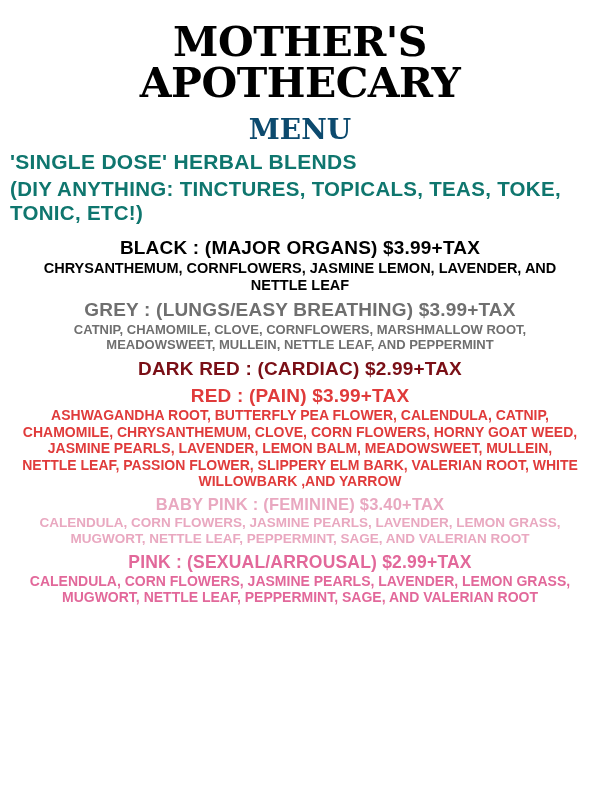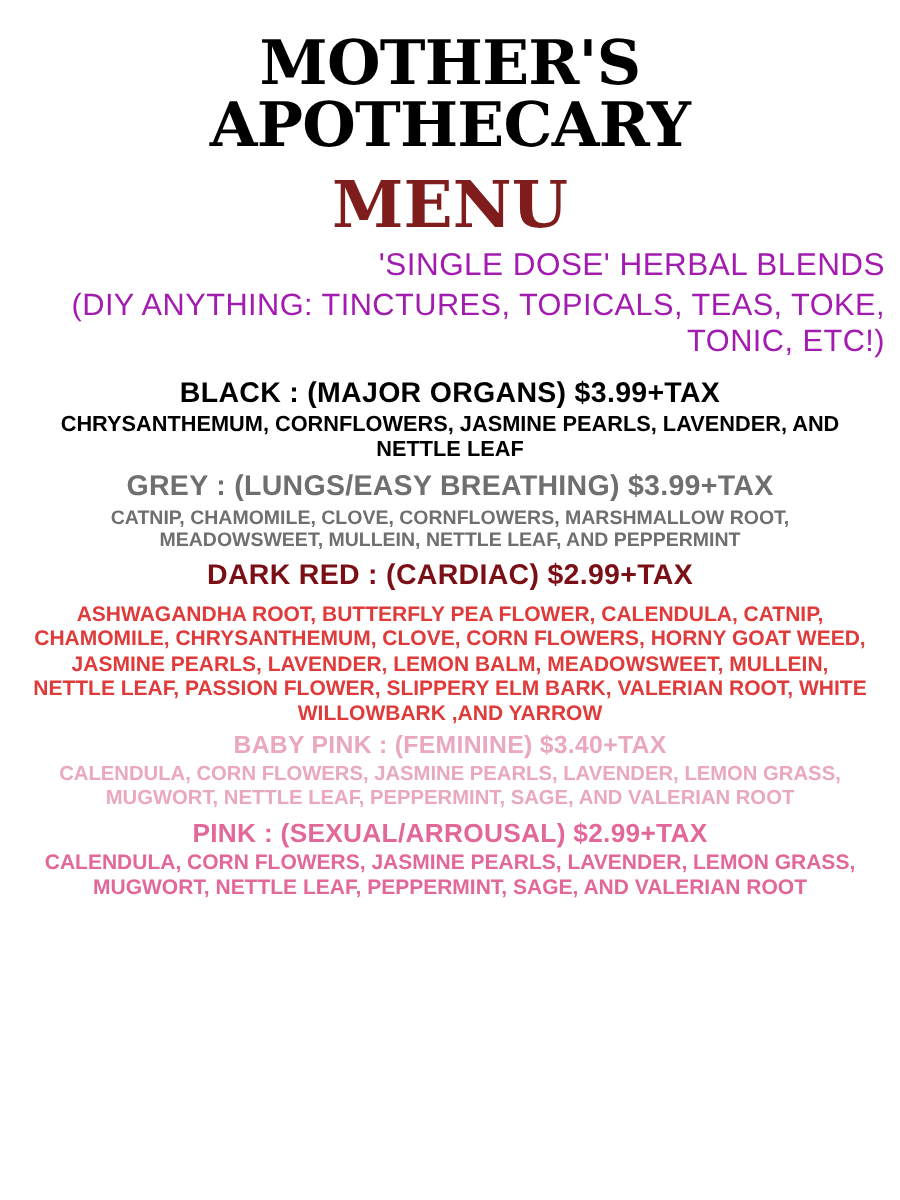--- a/index.html
+++ b/index.html
@@ -30,33 +30,33 @@
     letter-spacing: -0.5px;
     line-height: 1.0;
     text-align: center;
     color: #000000;
     width: 100%;
     margin: 4px 0 8px 0;
   }
   .subtitle-menu {
     font-family: "DejaVu Serif", serif;
     font-weight: bold;
-    font-size: 43px;
+    font-size: 28px;
     line-height: 1.0;
     text-align: center;
-    color: #7f1d1d;
+    color: #0c4a6e;
     margin: 4px 0 6px 0;
   }
   .tagline {
     font-family: "Liberation Sans", sans-serif;
-    font-weight: normal;
+    font-weight: bold;
     font-size: 21px;
     line-height: 1.18;
-    text-align: right;
-    color: #a21caf;
+    text-align: left;
+    color: #0f766e;
     letter-spacing: 0.3px;
     margin: 0 0 2px 0;
     width: 100%;
   }
   .tagline .sub2 {
     display: block;
     font-size: 20.5px;
     line-height: 1.18;
     margin-top: 2px;
   }
@@ -117,33 +117,34 @@
 
   <div class="tagline">
     <span>'SINGLE DOSE' HERBAL BLENDS</span>
     <span class="sub2">(DIY ANYTHING: TINCTURES, TOPICALS, TEAS, TOKE, TONIC, ETC!)</span>
   </div>
 
   <div class="blends">
 
     <div class="blend black">
       <div class="blend-head">BLACK : (MAJOR ORGANS) $3.99+TAX</div>
-      <div class="blend-ingredients">CHRYSANTHEMUM, CORNFLOWERS, JASMINE PEARLS, LAVENDER, AND NETTLE LEAF</div>
+      <div class="blend-ingredients">CHRYSANTHEMUM, CORNFLOWERS, JASMINE LEMON, LAVENDER, AND NETTLE LEAF</div>
     </div>
 
     <div class="blend grey">
       <div class="blend-head">GREY : (LUNGS/EASY BREATHING) $3.99+TAX</div>
       <div class="blend-ingredients">CATNIP, CHAMOMILE, CLOVE, CORNFLOWERS, MARSHMALLOW ROOT, MEADOWSWEET, MULLEIN, NETTLE LEAF, AND PEPPERMINT</div>
     </div>
 
     <div class="blend darkred">
       <div class="blend-head">DARK RED : (CARDIAC) $2.99+TAX</div>
     </div>
 
     <div class="blend red">
+      <div class="blend-head">RED : (PAIN) $3.99+TAX</div>
       <div class="blend-ingredients">ASHWAGANDHA ROOT, BUTTERFLY PEA FLOWER, CALENDULA, CATNIP, CHAMOMILE, CHRYSANTHEMUM, CLOVE, CORN FLOWERS, HORNY GOAT WEED, JASMINE PEARLS, LAVENDER, LEMON BALM, MEADOWSWEET, MULLEIN,  NETTLE LEAF, PASSION FLOWER, SLIPPERY ELM BARK, VALERIAN ROOT, WHITE WILLOWBARK ,AND YARROW</div>
     </div>
 
     <div class="blend babypink">
       <div class="blend-head">BABY PINK : (FEMININE) $3.40+TAX</div>
       <div class="blend-ingredients">CALENDULA, CORN FLOWERS, JASMINE PEARLS, LAVENDER, LEMON GRASS, MUGWORT,  NETTLE LEAF, PEPPERMINT, SAGE,  AND VALERIAN ROOT</div>
     </div>
 
     <div class="blend pink">
       <div class="blend-head">PINK : (SEXUAL/ARROUSAL) $2.99+TAX</div>

